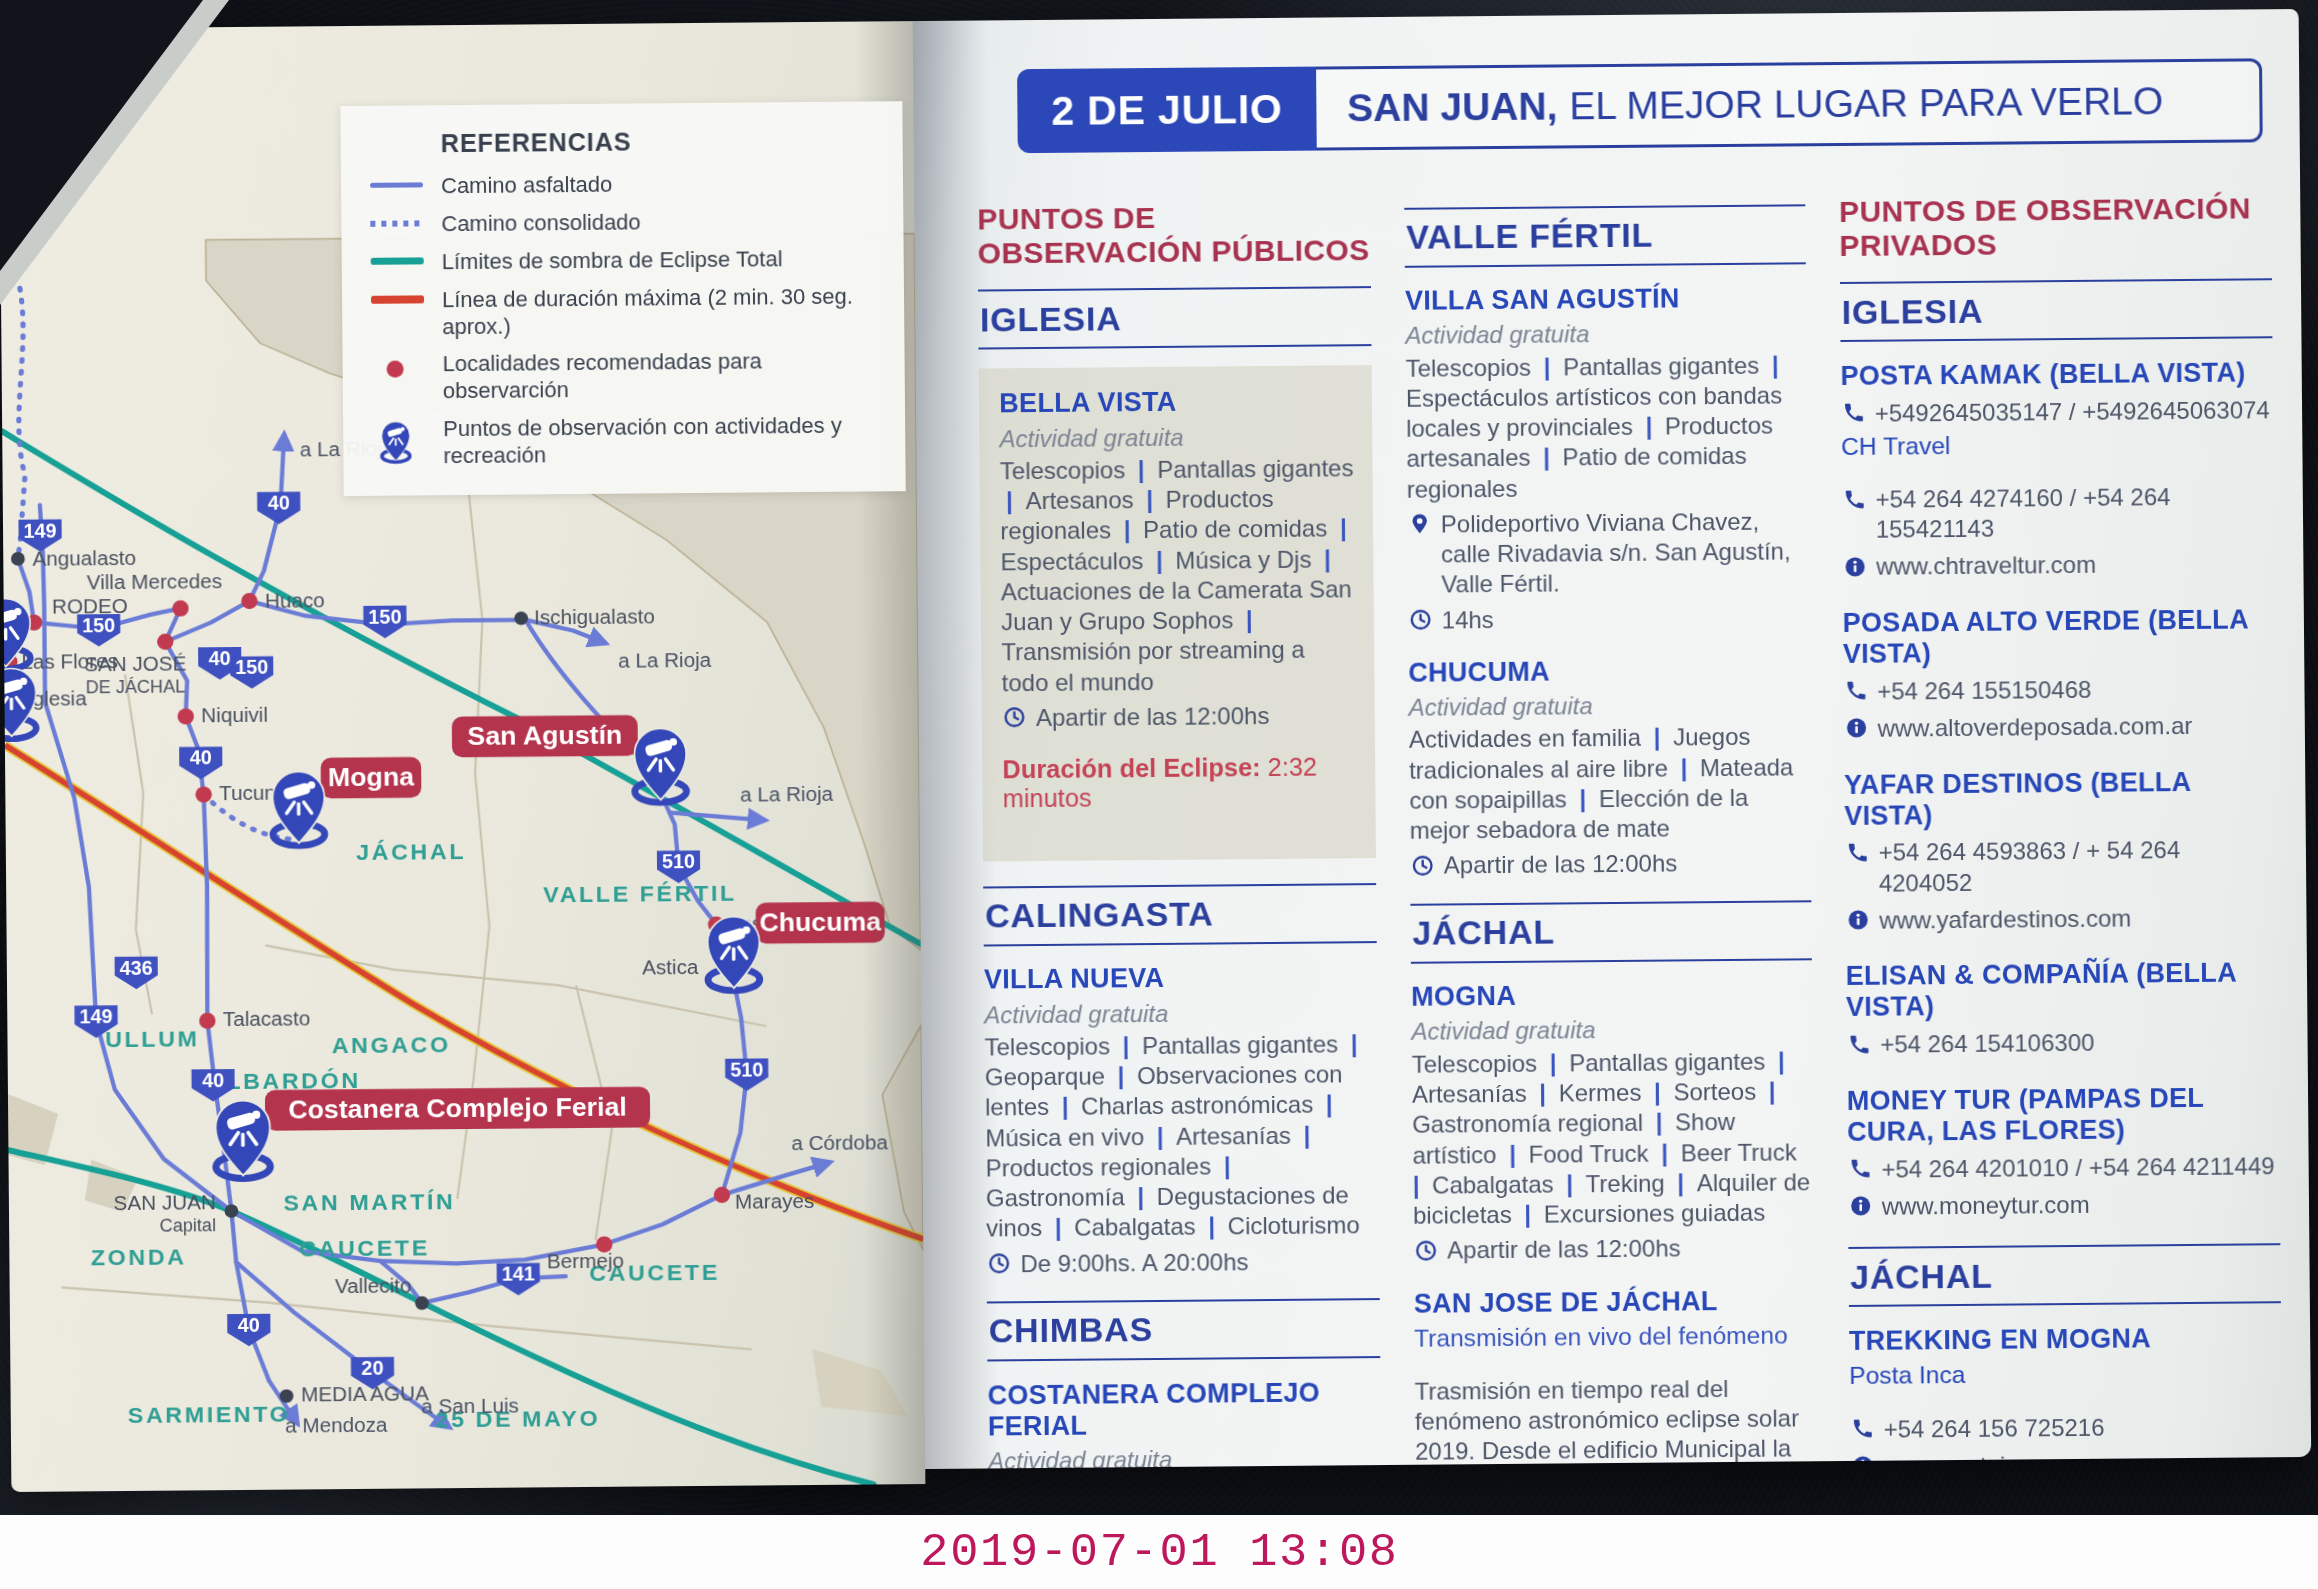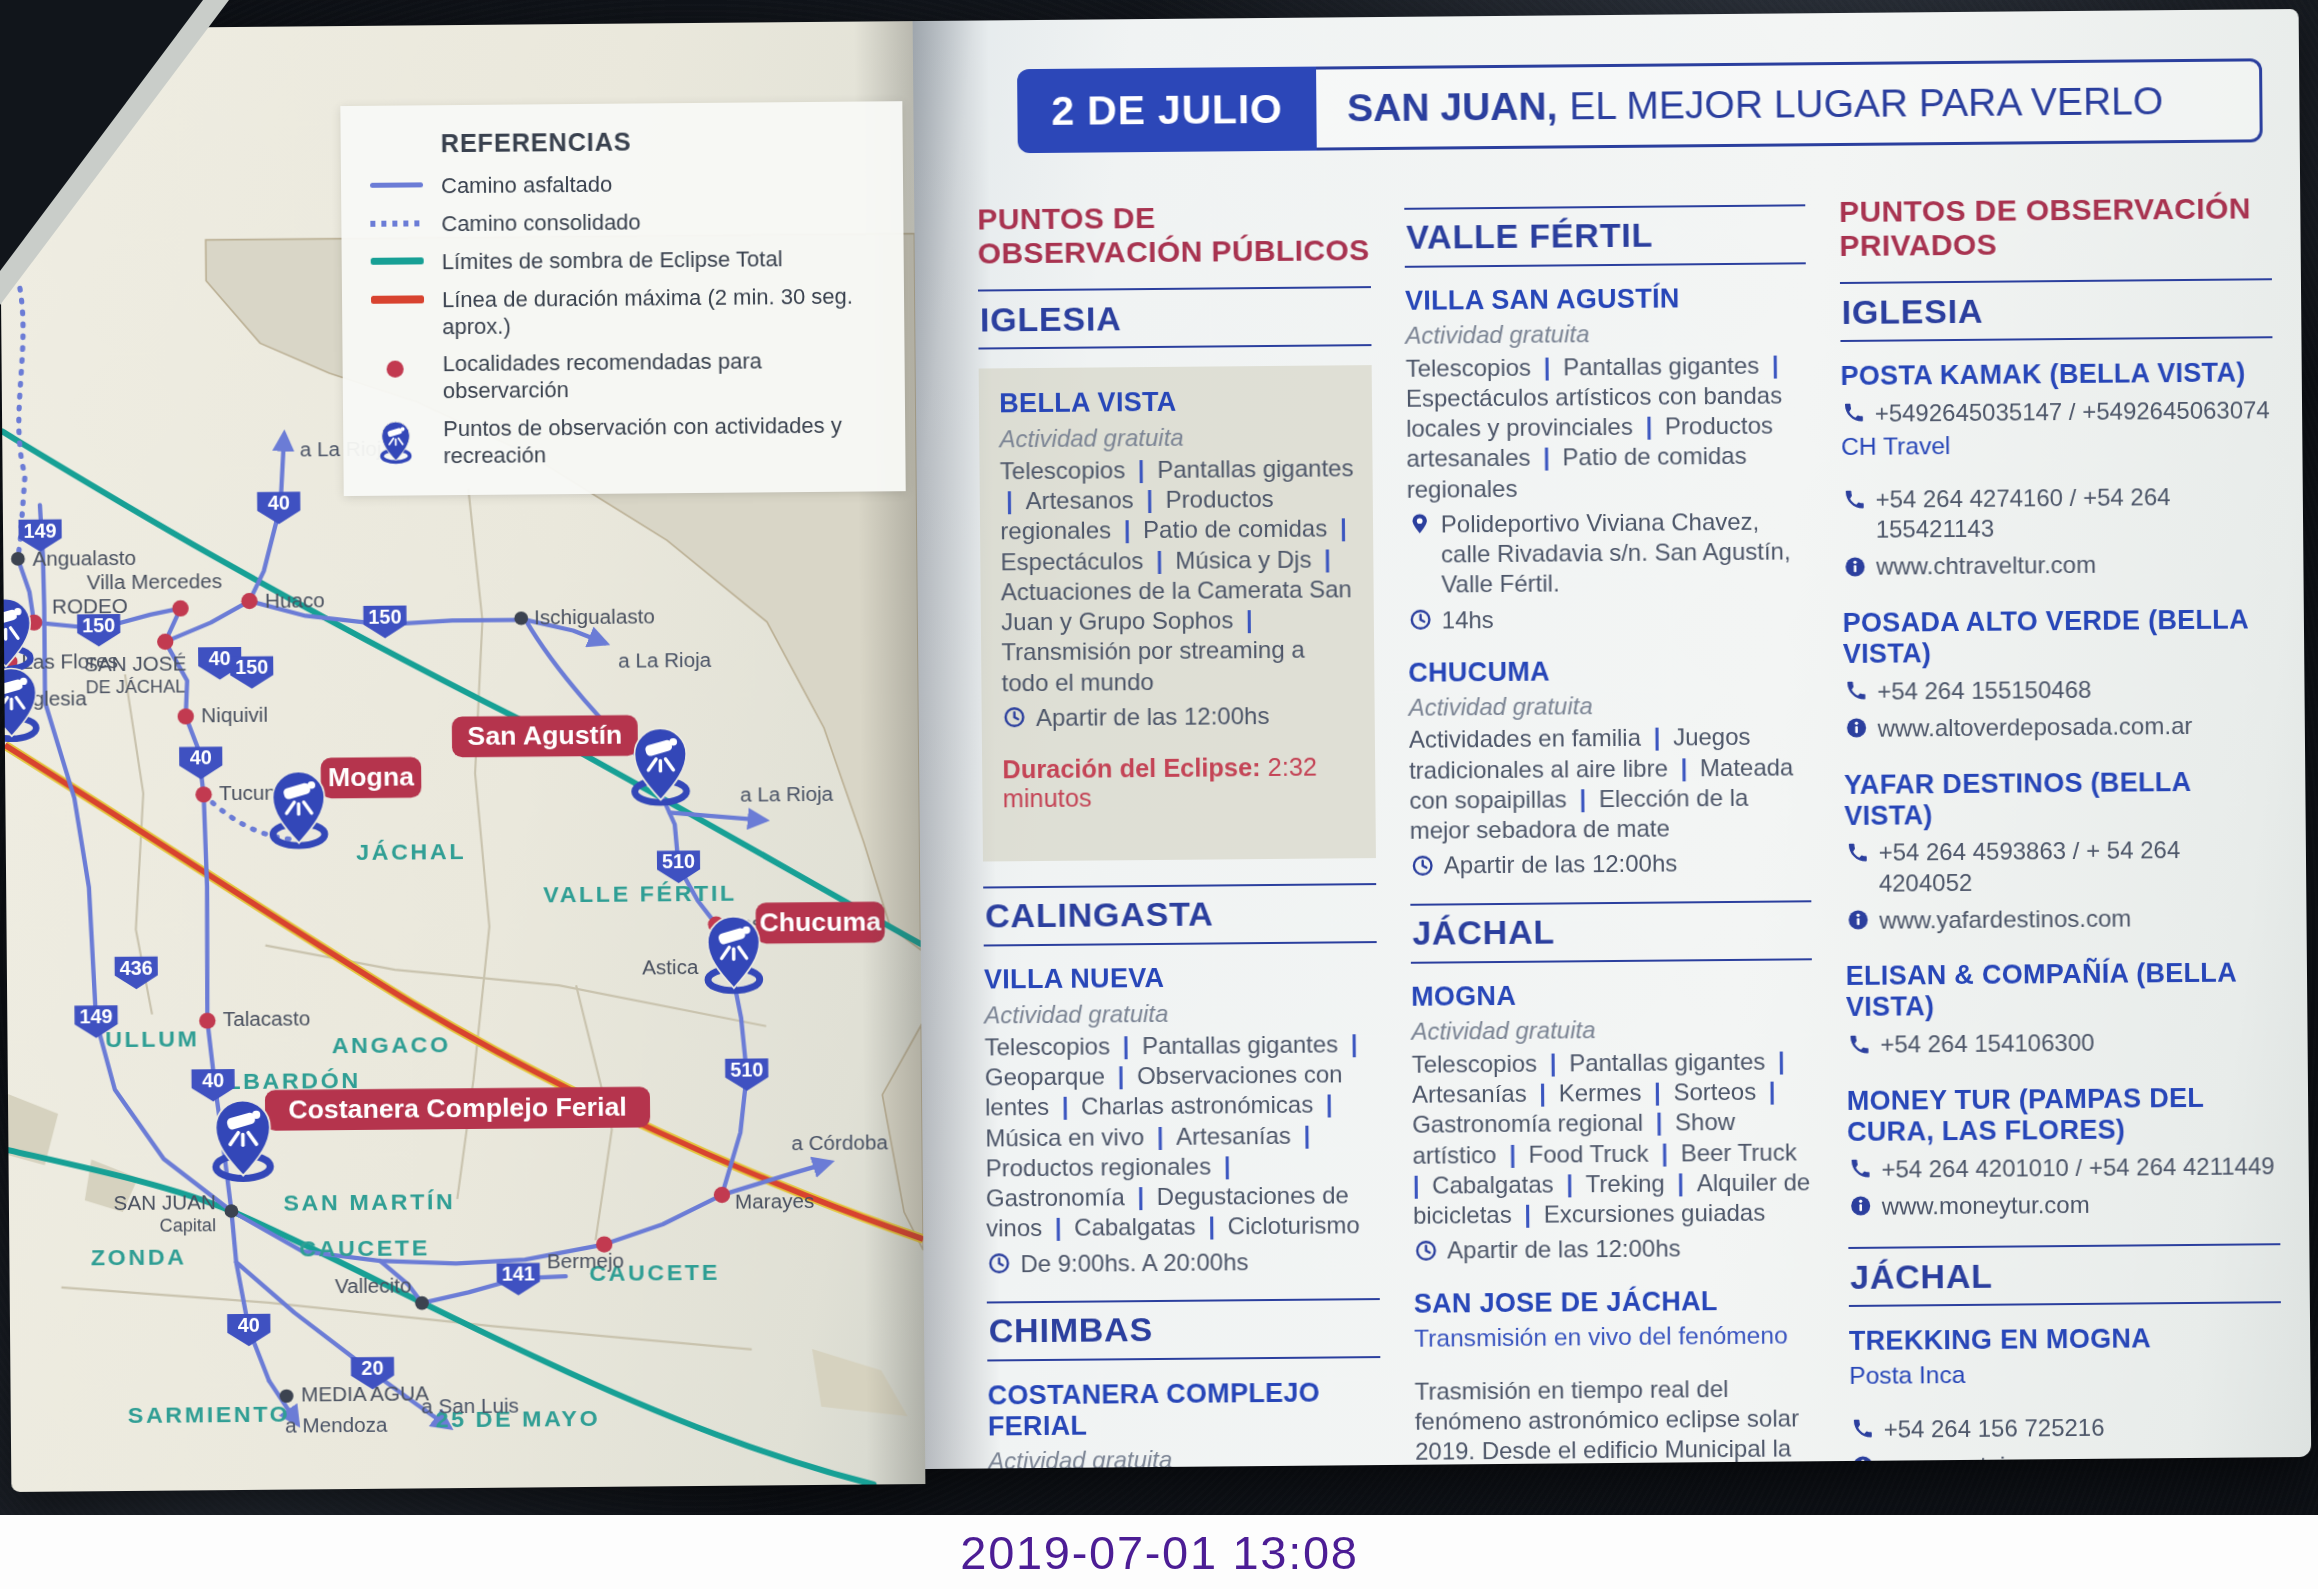--- a/index.html
+++ b/index.html
@@ -81,21 +81,21 @@
   .duration b{font-weight:bold;}
   .graybox{background:rgba(208,205,188,.55);padding:20.3px 18.6px 22px 20.3px;margin:0 0 25.4px 0;}
   .subtitle{color:#3a55c0;font-size:24.6px;font-weight:500;margin:0 0 3.4px 0;}
   .para{color:#4d5669;font-size:24px;line-height:1.26;}
   .pcol .entry{margin-bottom:25.4px;}
   .pcol .irow{font-size:24px;margin-top:6.8px;}
   .plain{color:#2746b8;font-size:24.6px;margin-top:3.4px;}
   
   .timebar{position:absolute;left:0;bottom:0;width:100%;height:75px;background:#fdfdfd;z-index:20;
     display:flex;align-items:center;justify-content:center;}
-  .timebar span{font-family:Liberation Sans, sans-serif;font-size:47px;color:#4c1d95;letter-spacing:1.7px;text-align:center;}
+  .timebar span{font-family:Liberation Mono, monospace;font-size:47px;color:#be185d;letter-spacing:1.7px;text-align:center;}
   .hidden-defs{position:absolute;width:0;height:0;overflow:hidden;}
 </style>
 </head>
 <body>
 
 <svg class="hidden-defs" aria-hidden="true">
   <defs>
     <g id="pin-shape">
       <ellipse cx="0" cy="-2" rx="30" ry="13" fill="none" stroke="#3347b8" stroke-width="8"></ellipse>
       <path d="M0,8 C-18,-12 -30,-28 -30,-46 a30,30 0 1 1 60,0 C30,-28 18,-12 0,8 Z" fill="#3347b8" stroke="#eceadf" stroke-width="2"></path>

